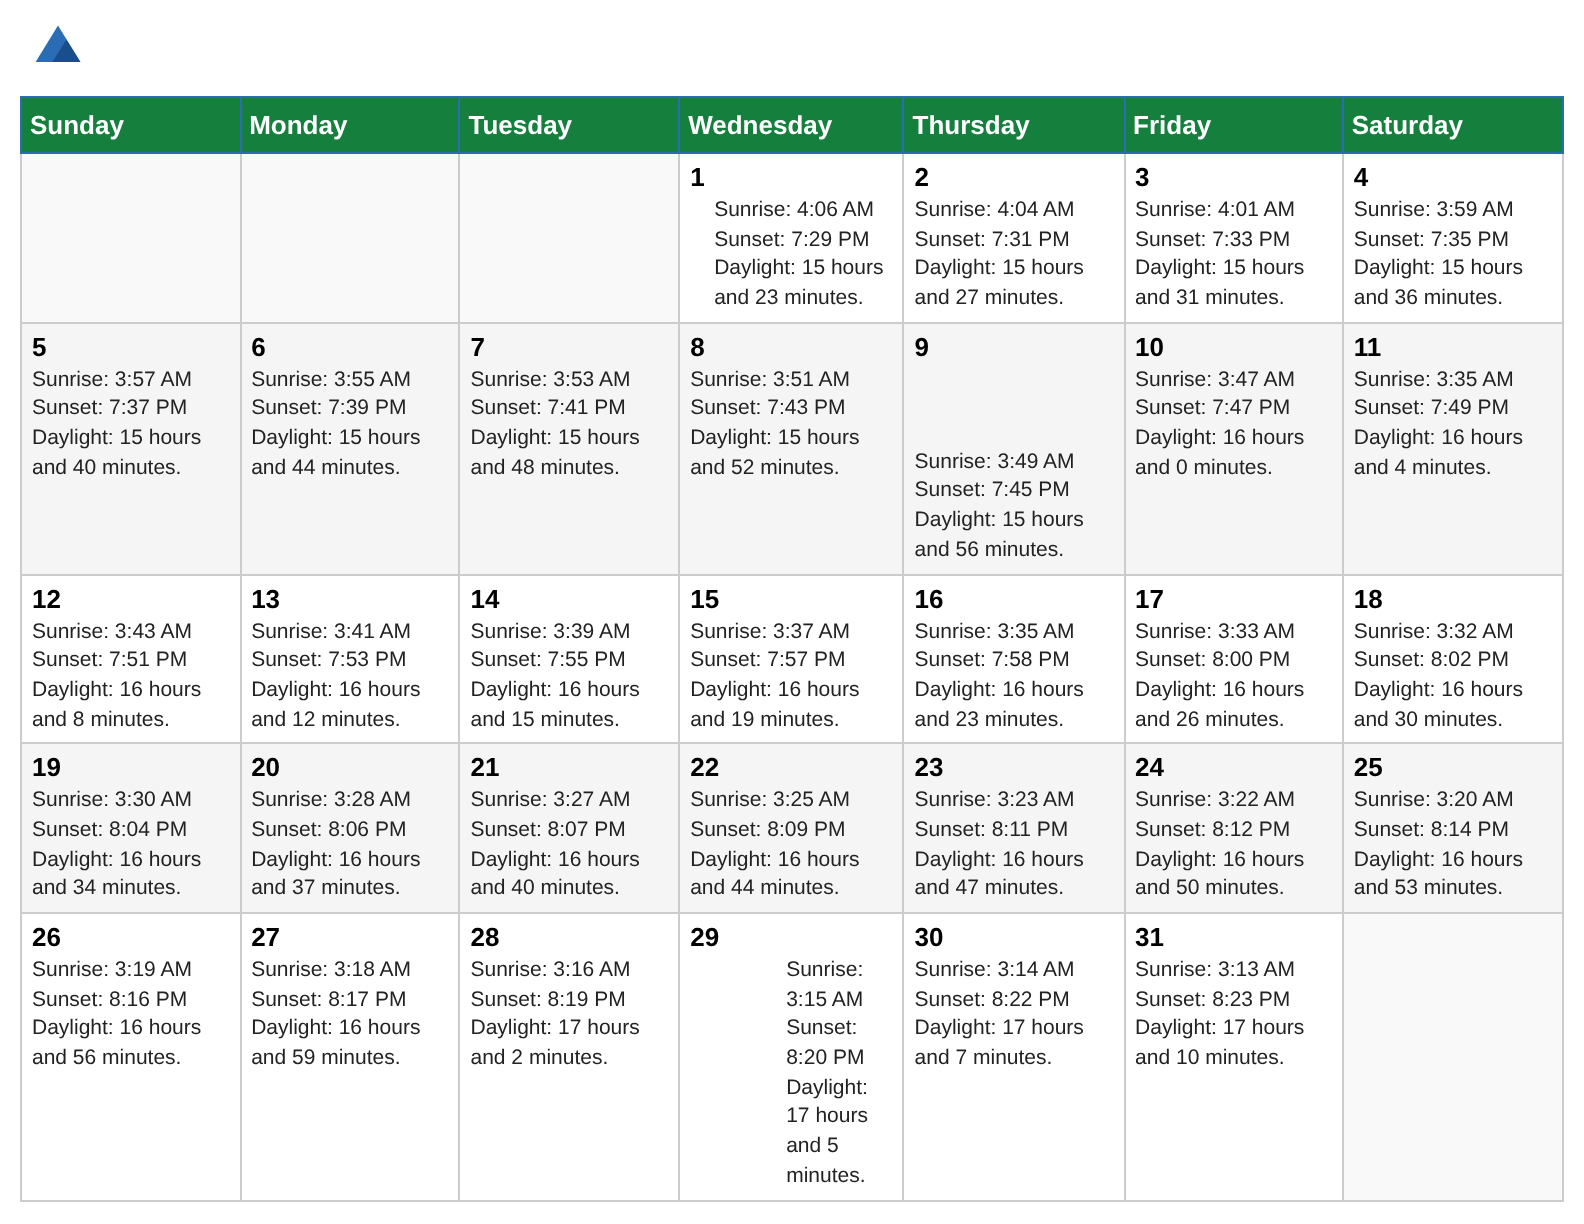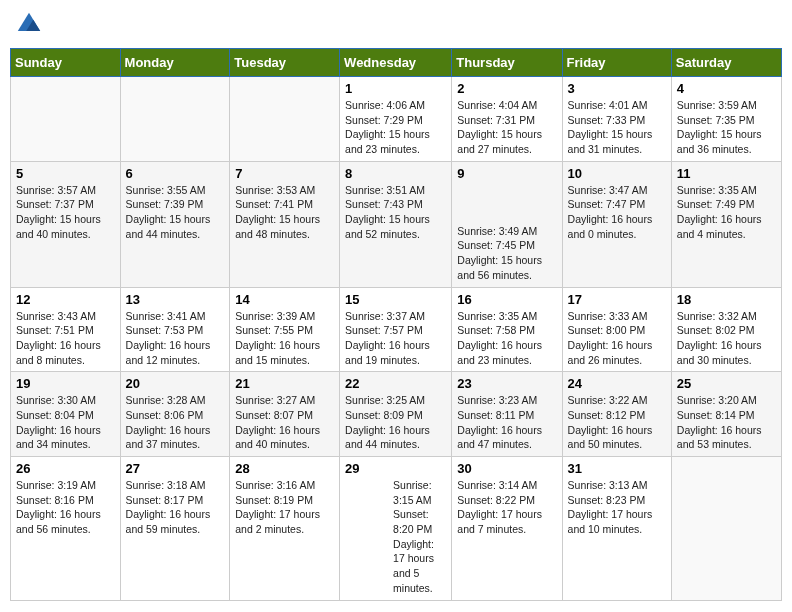--- a/index.html
+++ b/index.html
@@ -46,21 +46,21 @@
     .location {
       font-size: 16px;
       color: #333;
     }
     .calendar {
       width: 100%;
       border-collapse: collapse;
       font-size: 11px;
     }
     .calendar th {
-      background-color: #4d7c0f;
+      background-color: #15803d;
       color: #fff;
       padding: 6px 4px;
       text-align: left;
       font-size: 13px;
       font-weight: bold;
       border: 1px solid #2a6db5;
     }
     .calendar td {
       border: 1px solid #ccc;
       vertical-align: top;
@@ -119,21 +119,21 @@
         <th>Saturday</th>
       </tr>
   </thead>
   <tbody id="calendar-body">
   <tr>
         <td class="empty-cell"></td>
         <td class="empty-cell"></td>
         <td class="empty-cell"></td>
         <td>
           <div class="day-number">1</div>
-          <div class="day-info" style="white-space: pre-line;">Sunrise: 4:06 AM
+          <div class="day-info" style="white-space: pre-line; margin-left: 12px;">Sunrise: 4:06 AM
 Sunset: 7:29 PM
 Daylight: 15 hours
 and 23 minutes.</div>
         </td>
         <td>
           <div class="day-number">2</div>
           <div class="day-info" style="white-space: pre-line;">Sunrise: 4:04 AM
 Sunset: 7:31 PM
 Daylight: 15 hours
 and 27 minutes.</div>

